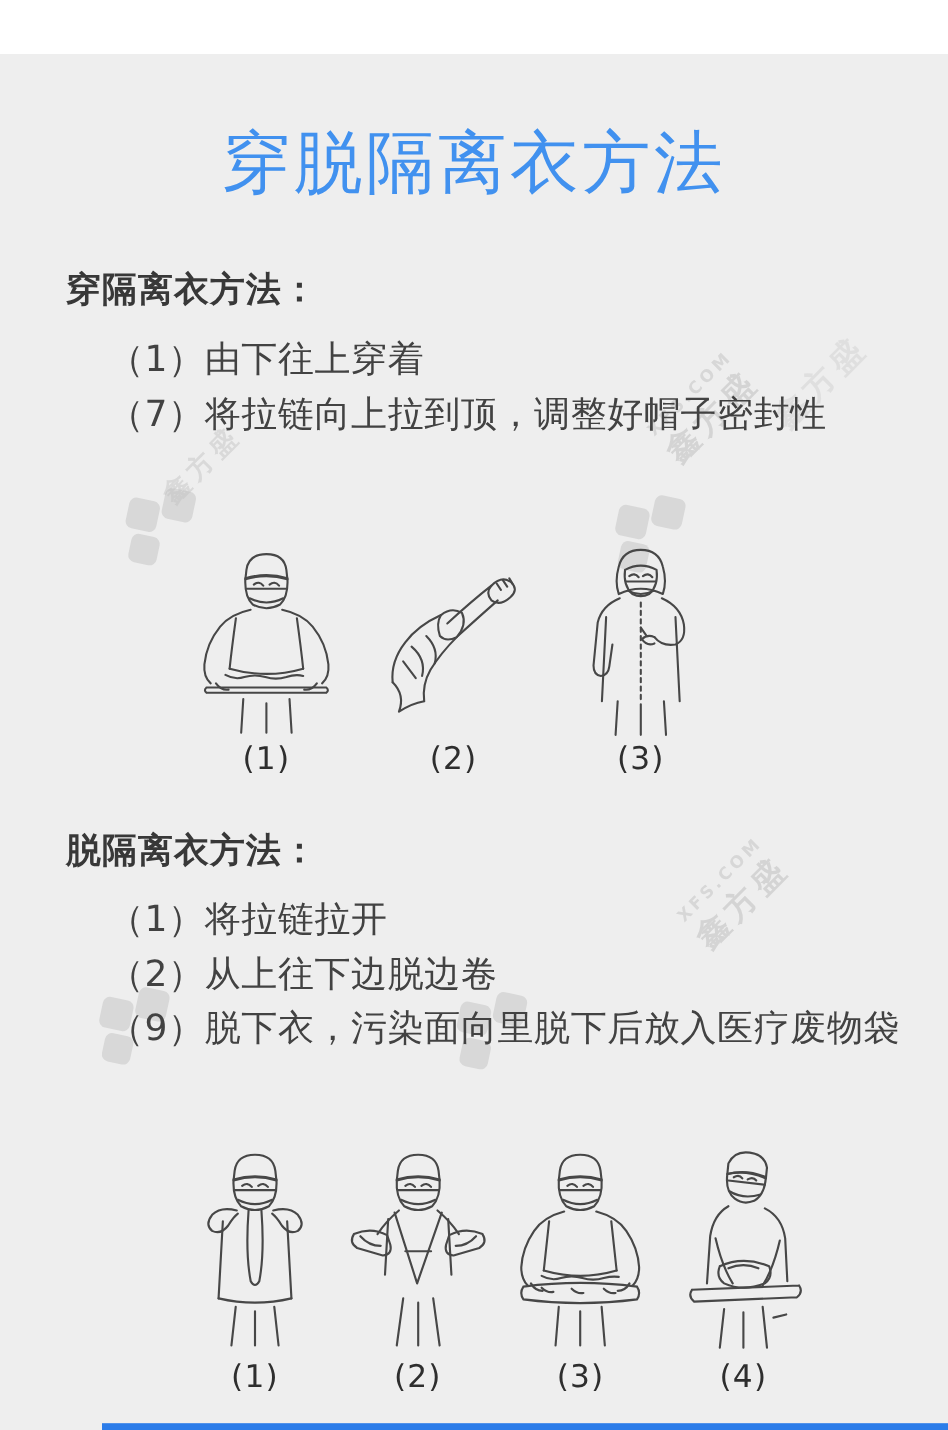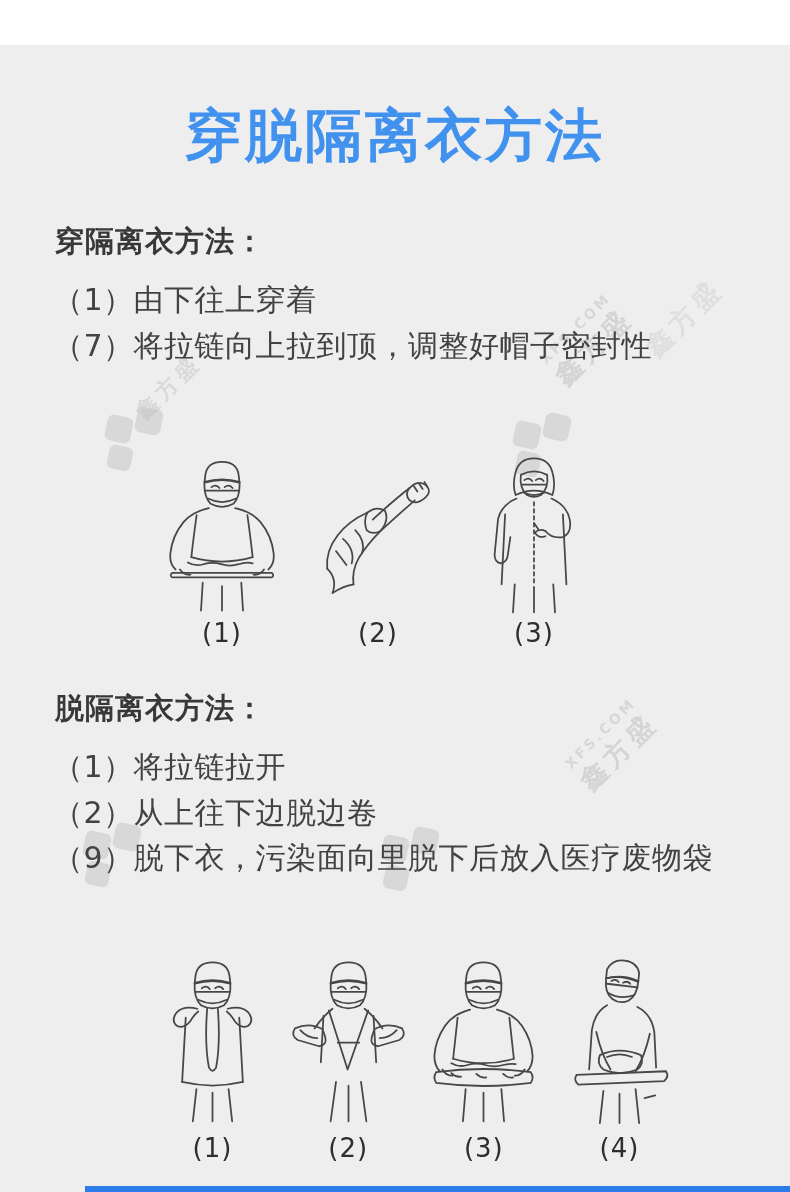--- a/index.html
+++ b/index.html
@@ -8,35 +8,35 @@
     width:790px;height:1192px;
     background:#eeeeee;
     overflow:hidden;
     font-family:"DejaVu Sans","Liberation Sans",sans-serif;
   }
   .top-band{position:absolute;left:0;top:0;width:790px;height:45px;background:#ffffff;}
   .bottom-bar{position:absolute;left:85px;bottom:0;width:705px;height:6px;background:#2b7ce9;}
 
   .page-title{
     position:absolute;left:0;top:98px;width:790px;
-    text-align:center;font-size:57px;font-weight:bold;
+    text-align:center;font-size:57px;font-weight:normal;
     color:#4191ef;letter-spacing:3px;white-space:nowrap;
   }
   .section-heading{
     position:absolute;left:55px;
     font-size:29px;font-weight:bold;color:#383838;letter-spacing:1px;white-space:nowrap;
   }
   .heading-don{top:222px;}
   .heading-doff{top:689px;text-align:center;}
   .steps{position:absolute;left:53px;}
   .steps-don{top:283px;}
   .steps-doff{top:750px;}
   .step{
     font-size:30px;color:#424242;line-height:33px;
-    margin-bottom:12.5px;white-space:nowrap;letter-spacing:0.5px;
+    margin-bottom:12.5px;white-space:nowrap;letter-spacing:0.5px;margin-left:37px;
   }
   .fig-row{position:absolute;display:flex;}
   .fig-row-don{left:152px;top:453px;width:452px;justify-content:space-between;}
   .fig-row-doff{left:150px;top:950px;width:532px;justify-content:space-between;}
   figure.fig{margin:0;display:flex;flex-direction:column;align-items:center;}
   .fig svg{display:block;}
   .fig-row-don .fig svg{width:140px;height:162px;}
   .fig-row-doff .fig svg{width:125px;height:180px;}
   .fig-label{
     margin-top:3px;font-size:26px;color:#2e2e2e;

